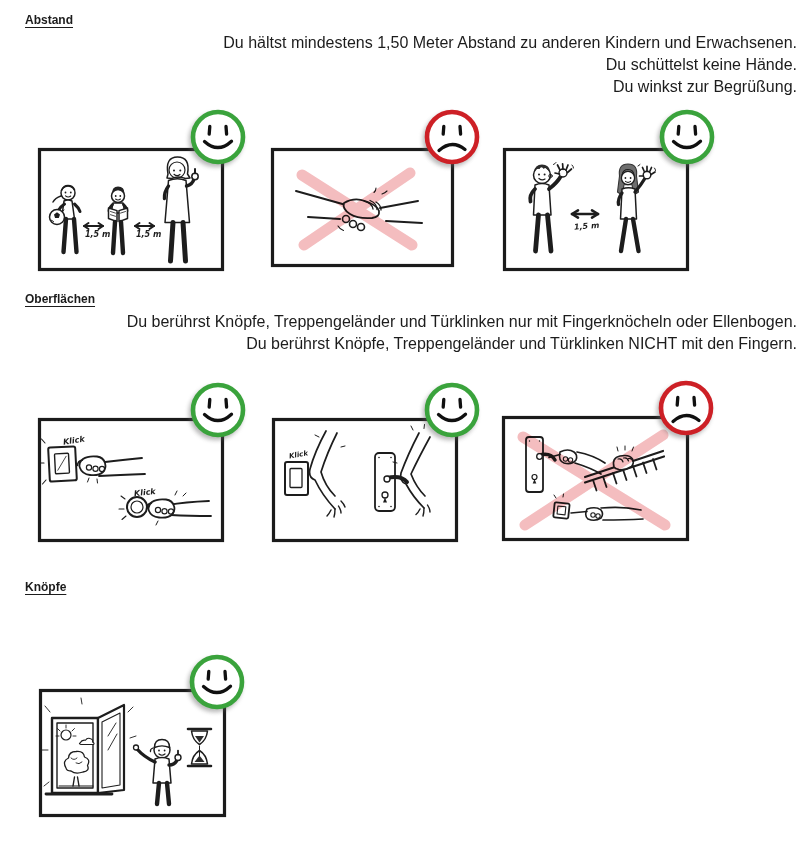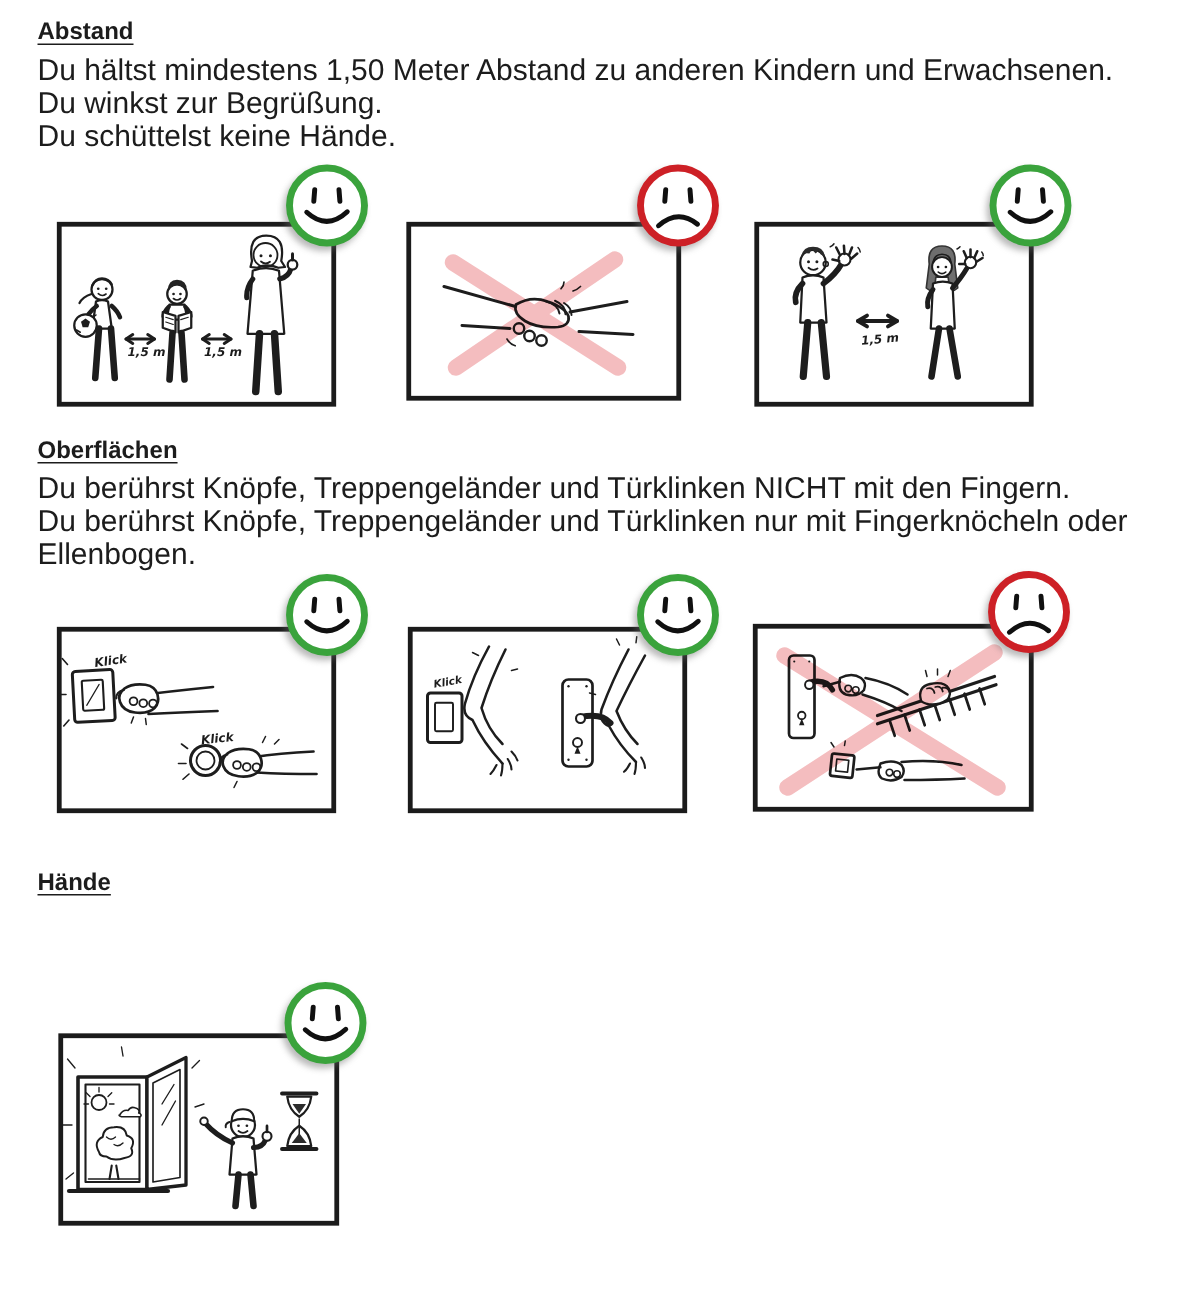--- a/index.html
+++ b/index.html
@@ -2,24 +2,24 @@
 <html lang="de"><head>
 <meta charset="utf-8">
 <style>
   html,body{margin:0;padding:0;background:#fff;}
   .page{
     position:relative;width:800px;height:862px;background:#ffffff;overflow:hidden;
     font-family:"Liberation Sans",sans-serif;color:#1c1c1c;
   }
   .sec{position:absolute;left:25px;width:772px;}
   .sec h2{
-    margin:0 0 5px 0;font-size:16px;font-weight:bold;
+    margin:0 0 5px 0;font-size:12px;font-weight:bold;
     text-decoration:underline;text-underline-offset:3px;
   }
-  .sec p{margin:0;font-size:20px;line-height:22px;}
+  .sec p{margin:0;font-size:16px;line-height:22px;text-align:right;}
   .card{position:absolute;margin:0;padding:0;}
   .card .art{position:absolute;left:0;top:0;width:100%;height:100%;overflow:visible;}
   .frame{fill:#ffffff;stroke:#1b1b1b;stroke-width:3.2;}
   .ink{stroke:#1d1d1d;fill:none;stroke-linecap:round;stroke-linejoin:round;}
   .badge{
     position:absolute;width:58px;height:58px;
     filter:drop-shadow(-2px 3px 2px rgba(100,100,100,.45));
   }
   .badge svg{width:100%;height:100%;overflow:visible;}
   .ring{fill:#ffffff;stroke-width:4.6;}
@@ -29,22 +29,22 @@
   .cross{stroke-width:11;stroke-linecap:round;fill:none;mix-blend-mode:multiply;opacity:.9;}
 </style>
 </head>
 <body>
 
 <div class="page">
 
   <section class="sec" style="top:13px">
     <h2>Abstand</h2>
     <p>Du hältst mindestens 1,50 Meter Abstand zu anderen Kindern und Erwachsenen.</p>
+    <p>Du schüttelst keine Hände.</p>
     <p>Du winkst zur Begrüßung.</p>
-    <p>Du schüttelst keine Hände.</p>
   </section>
 
   <figure class="card" style="left:37px;top:147px;width:188px;height:125px">
     <svg class="art" viewBox="0 0 188 125">
       <rect class="frame" x="2.5" y="2.5" width="183" height="120"></rect>
       <g class="ink" stroke-width="1.5">
 
         <g>
           <circle cx="31" cy="46" r="7" fill="#fff"></circle>
           <path d="M24.5 43.5 q2 -5 6.5 -5 q4.5 0 6.5 4"></path>
@@ -191,22 +191,22 @@
         <circle class="ring" cx="29" cy="29" r="25" stroke="#3aa33c"></circle>
         <path class="face" d="M20.8 18.5 L20.2 26.2"></path>
         <path class="face" d="M37 18.5 L37.6 26.2"></path>
         <path class="face" d="M15.5 33.5 Q29 45.8 42.5 33.2"></path>
       </svg>
     </span>
   </figure>
 
   <section class="sec" style="top:292px">
     <h2>Oberflächen</h2>
+    <p>Du berührst Knöpfe, Treppengeländer und Türklinken nur mit Fingerknöcheln oder Ellenbogen.</p>
     <p>Du berührst Knöpfe, Treppengeländer und Türklinken NICHT mit den Fingern.</p>
-    <p>Du berührst Knöpfe, Treppengeländer und Türklinken nur mit Fingerknöcheln oder Ellenbogen.</p>
   </section>
 
   <figure class="card" style="left:37px;top:417px;width:188px;height:126px">
     <svg class="art" viewBox="0 0 188 126">
       <rect class="frame" x="2.5" y="2.5" width="183" height="121"></rect>
       <g class="ink" stroke-width="1.6">
         <g transform="rotate(-3 25 47)">
           <rect x="12" y="30" width="27" height="34" rx="2" fill="#fff" stroke-width="2"></rect>
           <rect x="18" y="36.5" width="14" height="20" rx="1" fill="#fff" stroke-width="1.4"></rect>
           <path d="M20.5 53 l9 -13.5" stroke-width=".8"></path>
@@ -345,21 +345,21 @@
       <svg viewBox="0 0 58 58">
         <circle class="ring" cx="29" cy="29" r="25" stroke="#cd2026"></circle>
         <path class="face" d="M20.8 18.5 L20.2 26.2"></path>
         <path class="face" d="M37 18.5 L37.6 26.2"></path>
         <path class="face" d="M16 42.5 Q29 31 42 41.5"></path>
       </svg>
     </span>
   </figure>
 
   <section class="sec" style="top:580px">
-    <h2>Hände</h2>
+    <h2>Knöpfe</h2>
   </section>
 
   <figure class="card" style="left:38px;top:688px;width:189px;height:130px">
     <svg class="art" viewBox="0 0 189 130">
       <rect class="frame" x="2.5" y="2.5" width="184" height="125"></rect>
       <g class="ink" stroke-width="1.5">
         <path d="M12 24 l-5 -6 M44 16 l-1 -6 M10 62 h-6 M11 94 l-5 4 M92 50 l6 -2 M90 24 l5 -5" stroke-width=".9"></path>
         <g>
           <rect x="14" y="30" width="46" height="75" fill="#fff" stroke-width="2.4"></rect>
           <rect x="19" y="35" width="36" height="65" stroke-width="1.4"></rect>

